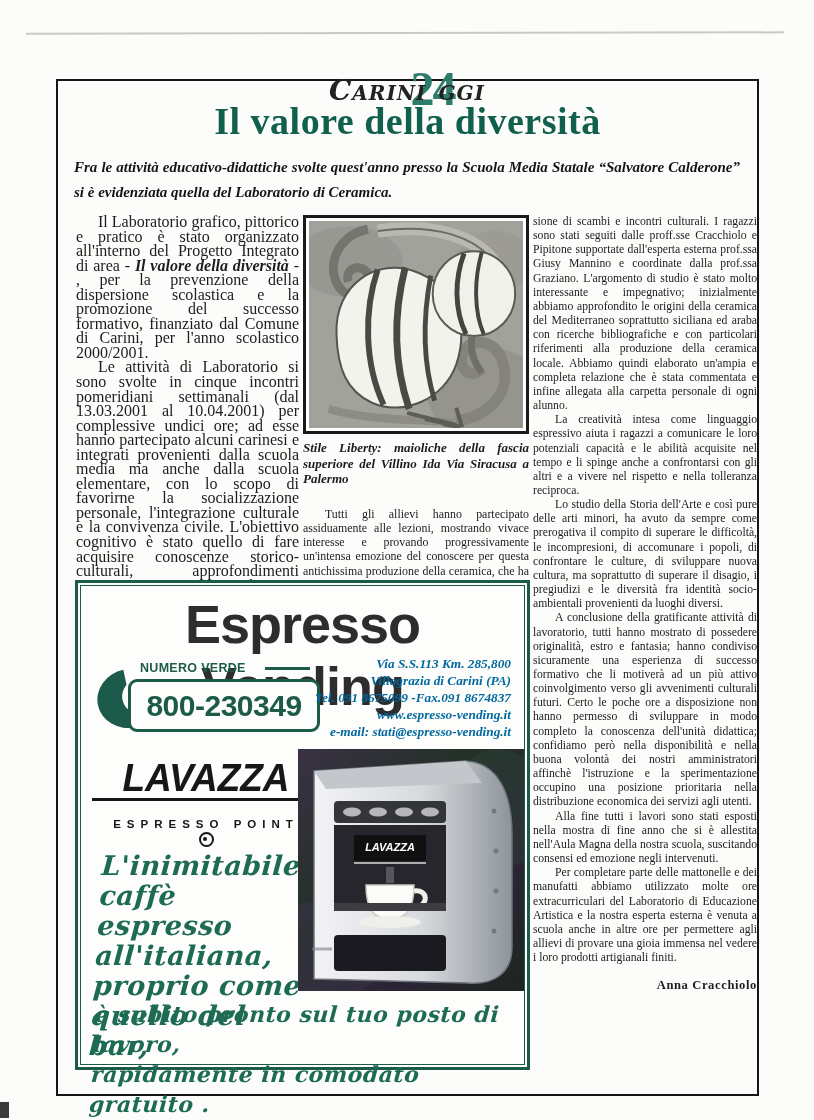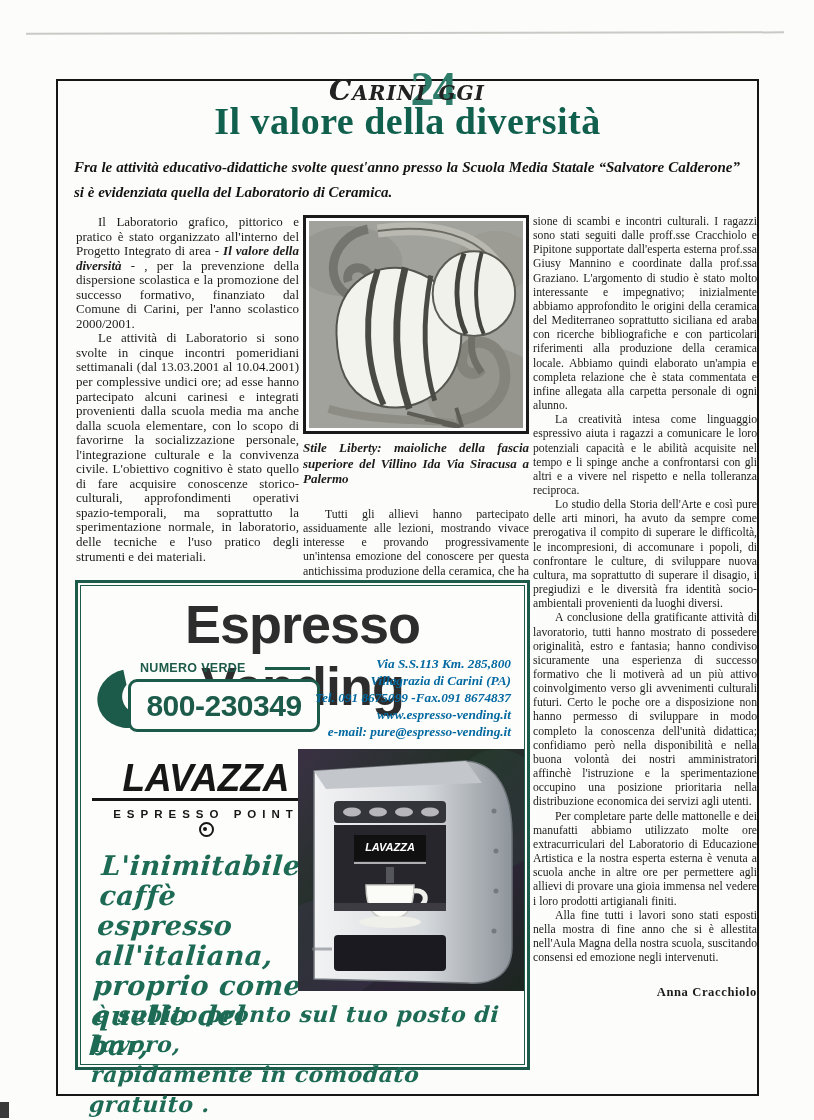--- a/index.html
+++ b/index.html
@@ -42,26 +42,26 @@
   }
   .article-subtitle{
     position:absolute;top:74px;left:16px;width:666px;
     font-weight:bold;font-style:italic;font-size:15px;line-height:25px;
     text-align:justify;color:#141414;
   }
 
   .col{position:absolute;text-align:justify;}
   .col p{margin:0;}
   .ind{text-indent:22px;}
-  .col1{left:18px;top:134px;width:223px;font-size:13px;line-height:14.55px;height:370px;overflow:hidden;}
+  .col1{left:18px;top:134px;width:223px;font-size:16px;line-height:14.55px;height:370px;overflow:hidden;}
   .col2{left:245px;top:134px;width:226px;height:370px;overflow:hidden;font-size:11.9px;line-height:14.3px;}
   .col3{left:475px;top:134px;width:224px;height:945px;overflow:hidden;font-size:11.7px;line-height:14.15px;}
   .col3 p + p{margin-top:0;}
   .bold-it{font-weight:bold;font-style:italic;}
-  .signature{text-align:right;font-weight:bold;font-size:12.6px;margin-top:20px;letter-spacing:0.6px;}
+  .signature{text-align:right;font-weight:bold;font-size:12.6px;margin-top:13px;letter-spacing:0.6px;}
 
   
   .figure-frame{
     box-sizing:border-box;width:226px;height:219px;
     border:3px solid #1a1a1a;background:#fff;padding:3px;
   }
   .figure-frame svg{display:block;width:100%;height:100%;}
   .figure-caption{
     margin-top:6px;font-weight:bold;font-style:italic;
     font-size:13px;line-height:15.5px;text-align:justify;
@@ -100,21 +100,21 @@
     text-align:right;font-style:italic;font-size:13.3px;line-height:17px;
     color:#0369a1;font-weight:bold;
   }
   .lavazza-block{position:absolute;left:14px;top:176px;width:228px;text-align:center;}
   .lavazza-word{
     font-family:"Liberation Sans", sans-serif;font-weight:900;font-style:italic;
     font-size:37px;letter-spacing:0px;color:#171717;line-height:1;
     transform:scaleY(1.05);display:inline-block;
   }
   .lavazza-sub{
-    margin-top:2px;border-top:3px solid #161616;padding-top:7px;
+    margin-top:2px;border-top:3px solid #161616;padding-top:17px;
     font-family:"Liberation Sans", sans-serif;font-weight:bold;
     font-size:11.5px;letter-spacing:6px;color:#161616;white-space:nowrap;
   }
   .lavazza-dot{
     display:inline-block;margin-top:2px;width:11px;height:11px;border-radius:50%;
     border:2px solid #161616;position:relative;
   }
   .lavazza-dot::after{content:"";position:absolute;left:2.5px;top:2.5px;width:4px;height:4px;border-radius:50%;background:#161616;}
 
   .script{
@@ -178,22 +178,22 @@
       </div>
       <div class="figure-caption">Stile Liberty: maioliche della fascia superiore del Villino Ida Via Siracusa a Palermo</div>
       <p class="ind body-start">Tutti gli allievi hanno partecipato assiduamente alle lezioni, mostrando vivace interesse e provando progressivamente un'intensa emozione del conoscere per questa antichissima produzione della ceramica, che ha costituito, da sempre, un'occa-</p>
     </div>
 
     <div class="col col3">
       <p>sione di scambi e incontri culturali. I ragazzi sono stati seguiti dalle proff.sse Cracchiolo e Pipitone supportate dall'esperta esterna prof.ssa Giusy Mannino e coordinate dalla prof.ssa Graziano. L'argomento di studio è stato molto interessante e impegnativo; inizialmente abbiamo approfondito le origini della ceramica del Mediterraneo soprattutto siciliana ed araba con ricerche bibliografiche e con particolari riferimenti alla produzione della ceramica locale. Abbiamo quindi elaborato un'ampia e completa relazione che è stata commentata e infine allegata alla carpetta personale di ogni alunno.</p>
       <p class="ind">La creatività intesa come linguaggio espressivo aiuta i ragazzi a comunicare le loro potenziali capacità e le abilità acquisite nel tempo e li spinge anche a confrontarsi con gli altri e a vivere nel rispetto e nella tolleranza reciproca.</p>
       <p class="ind">Lo studio della Storia dell'Arte e così pure delle arti minori, ha avuto da sempre come prerogativa il compito di superare le difficoltà, le incompresioni, di accomunare i popoli, di confrontare le culture, di sviluppare nuova cultura, ma soprattutto di superare il disagio, i pregiudizi e le diversità fra identità socio-ambientali provenienti da luoghi diversi.</p>
       <p class="ind">A conclusione della gratificante attività di lavoratorio, tutti hanno mostrato di possedere originalità, estro e fantasia; hanno condiviso sicuramente una esperienza di successo formativo che li motiverà ad un più attivo coinvolgimento verso gli avvenimenti culturali futuri. Certo le poche ore a disposizione non hanno permesso di sviluppare in modo completo la conoscenza dell'unità didattica; confidiamo però nella disponibilità e nella buona volontà dei nostri amministratori affinchè l'istruzione e la sperimentazione occupino una posizione prioritaria nella distribuzione economica dei servizi agli utenti.</p>
+      <p class="ind">Alla fine tutti i lavori sono stati esposti nella mostra di fine anno che si è allestita nell'Aula Magna della nostra scuola, suscitando consensi ed emozione negli intervenuti.</p>
       <p class="ind">Per completare parte delle mattonelle e dei manufatti abbiamo utilizzato molte ore extracurriculari del Laboratorio di Educazione Artistica e la nostra esperta esterna è venuta a scuola anche in altre ore per permettere agli allievi di provare una gioia immensa nel vedere i loro prodotti artigianali finiti.</p>
-      <p class="ind">Alla fine tutti i lavori sono stati esposti nella mostra di fine anno che si è allestita nell'Aula Magna della nostra scuola, suscitando consensi ed emozione negli intervenuti.</p>
       <div class="signature">Anna Cracchiolo</div>
     </div>
 
     <div class="ad-box">
 
       <div class="ad-brand">Espresso Vending</div>
 
       <div class="nv-block">
         <svg class="phone-glyph" viewBox="0 0 60 96">
           <path d="M54 6 A46 42 0 0 0 54 90 L54 68 A28 26 0 0 1 54 28 Z" fill="#1c5a49" transform="rotate(-12 30 48)"></path>
@@ -203,21 +203,21 @@
           <span class="nv-dash"></span>
         </div>
         <div class="nv-number-box">800-230349</div>
       </div>
 
       <div class="ad-address">
         <div>Via S.S.113 Km. 285,800</div>
         <div>Villagrazia di Carini (PA)</div>
         <div>Tel. 091 8675099 -Fax.091 8674837</div>
         <div>www.espresso-vending.it</div>
-        <div>e-mail: pure@espresso-vending.it</div>
+        <div>e-mail: stati@espresso-vending.it</div>
       </div>
 
       <div class="lavazza-block">
         <span class="lavazza-word">LAVAZZA</span>
         <div class="lavazza-sub">ESPRESSO POINT</div>
         <span class="lavazza-dot"></span>
       </div>
 
       <div class="script slogan-left">
         <div>L'inimitabile</div>

